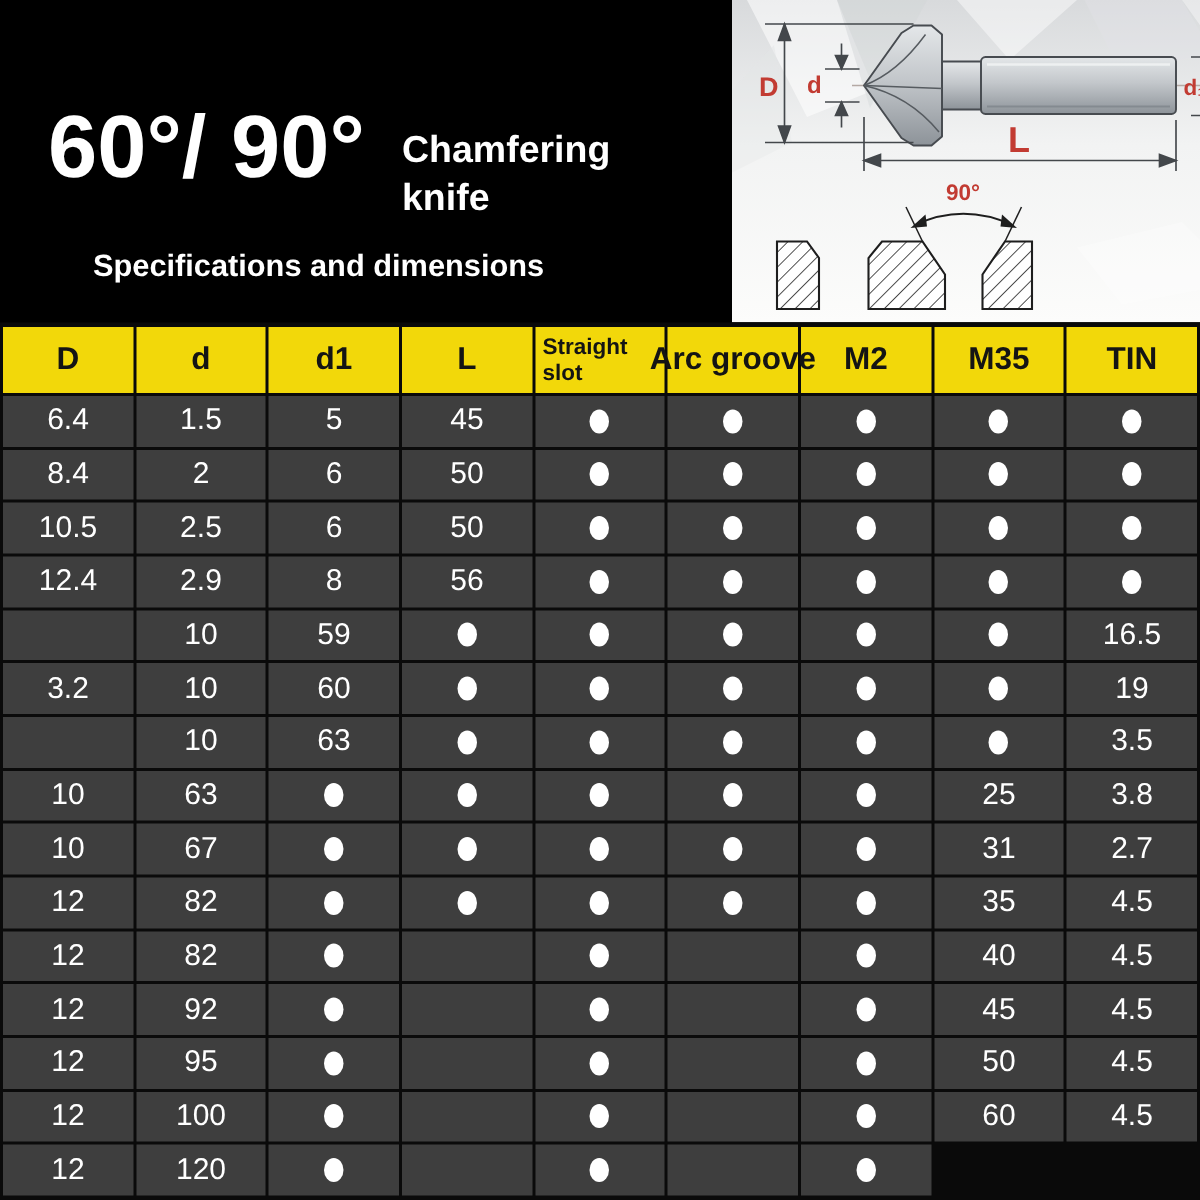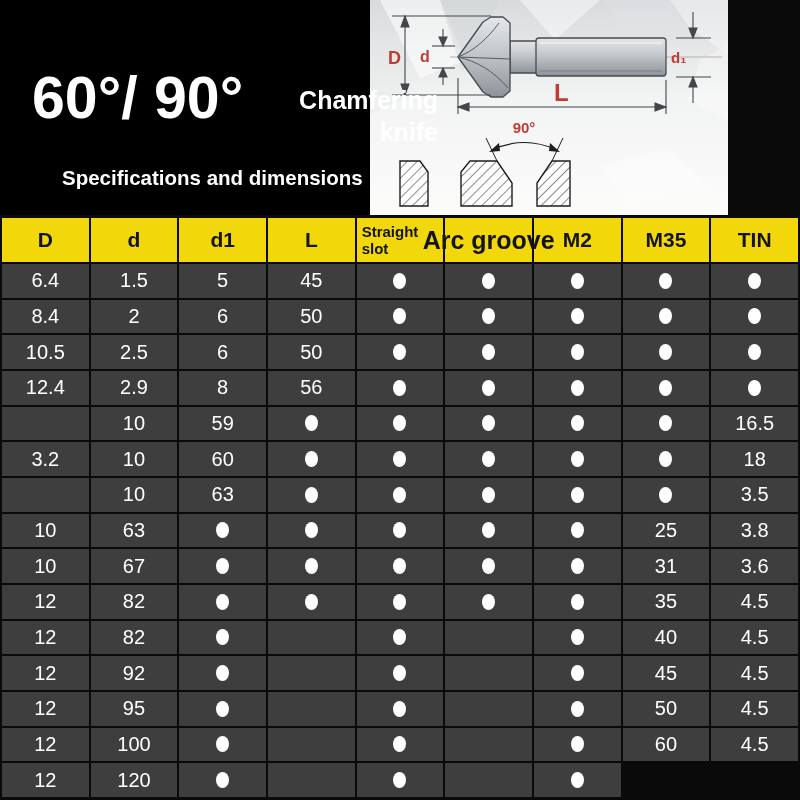--- a/index.html
+++ b/index.html
@@ -9,42 +9,42 @@
     --grid-line:#0A0A0A;
     --label-red:#C23B32;
     --text-white:#FFFFFF;
   }
   html,body{margin:0;padding:0;background:#fff;}
   body{width:800px;height:800px;font-family:"Liberation Sans",sans-serif;overflow:hidden;}
   .sheet{width:800px;height:800px;display:flex;flex-direction:column;background:var(--grid-line);}
 
   
   .top{height:215px;display:flex;flex:none;}
-  .brand{width:370px;height:215px;background:var(--panel-bg);color:var(--text-white);position:relative;flex:none;text-align:right;}
+  .brand{width:488px;height:215px;background:var(--panel-bg);color:var(--text-white);position:relative;flex:none;}
   .angle-title{position:absolute;left:32px;top:64px;font-size:59px;font-weight:700;letter-spacing:0px;white-space:nowrap;}
   .product-title{position:absolute;left:268px;top:84px;width:170px;font-size:25px;font-weight:700;line-height:1.28;}
   .subtitle{position:absolute;left:62px;top:166px;font-size:20.5px;font-weight:700;white-space:nowrap;}
   .diagram{width:358px;height:215px;flex:none;overflow:hidden;}
   .dim-label{fill:var(--label-red);font-family:"Liberation Sans",sans-serif;}
 
   
   .spec-table{
     flex:1;
     display:grid;
     grid-template-columns:repeat(9,1fr);
     grid-template-rows:44px repeat(15,1fr);
     gap:2px;
     background:var(--grid-line);
     padding:3px 2px 3px 2px;
     box-sizing:border-box;
   }
   .cell{display:flex;align-items:center;justify-content:center;min-width:0;}
   .cell.head{background:var(--header-bg);color:#141414;font-weight:700;font-size:21px;}
   .cell.head.head-straight{font-size:15px;justify-content:flex-start;text-align:left;padding-left:5px;line-height:1.15;box-sizing:border-box;}
-  .cell.head.head-overflow{font-size:25px;white-space:nowrap;overflow:visible;position:relative;z-index:2;}
+  .cell.head.head-overflow{font-size:21px;white-space:nowrap;overflow:visible;position:relative;z-index:2;}
   .cell.body{background:var(--row-bg);color:var(--text-white);font-size:20px;}
   .dot{width:13px;height:16px;border-radius:50%;background:var(--text-white);display:block;}
 </style>
 </head>
 <body>
 
 <div class="sheet">
 
   <div class="top">
 
@@ -274,21 +274,21 @@
       </div>
       <div class="cell body">
         <span class="dot"></span>
       </div>
       <div class="cell body">
         <span class="dot"></span>
       </div>
       <div class="cell body">
         <span class="dot"></span>
       </div>
-      <div class="cell body">18</div>
+      <div class="cell body">19</div>
       <div class="cell body"></div>
       <div class="cell body">10</div>
       <div class="cell body">63</div>
       <div class="cell body">
         <span class="dot"></span>
       </div>
       <div class="cell body">
         <span class="dot"></span>
       </div>
       <div class="cell body">
@@ -331,21 +331,21 @@
       <div class="cell body">
         <span class="dot"></span>
       </div>
       <div class="cell body">
         <span class="dot"></span>
       </div>
       <div class="cell body">
         <span class="dot"></span>
       </div>
       <div class="cell body">31</div>
-      <div class="cell body">3.6</div>
+      <div class="cell body">2.7</div>
       <div class="cell body">12</div>
       <div class="cell body">82</div>
       <div class="cell body">
         <span class="dot"></span>
       </div>
       <div class="cell body">
         <span class="dot"></span>
       </div>
       <div class="cell body">
         <span class="dot"></span>

